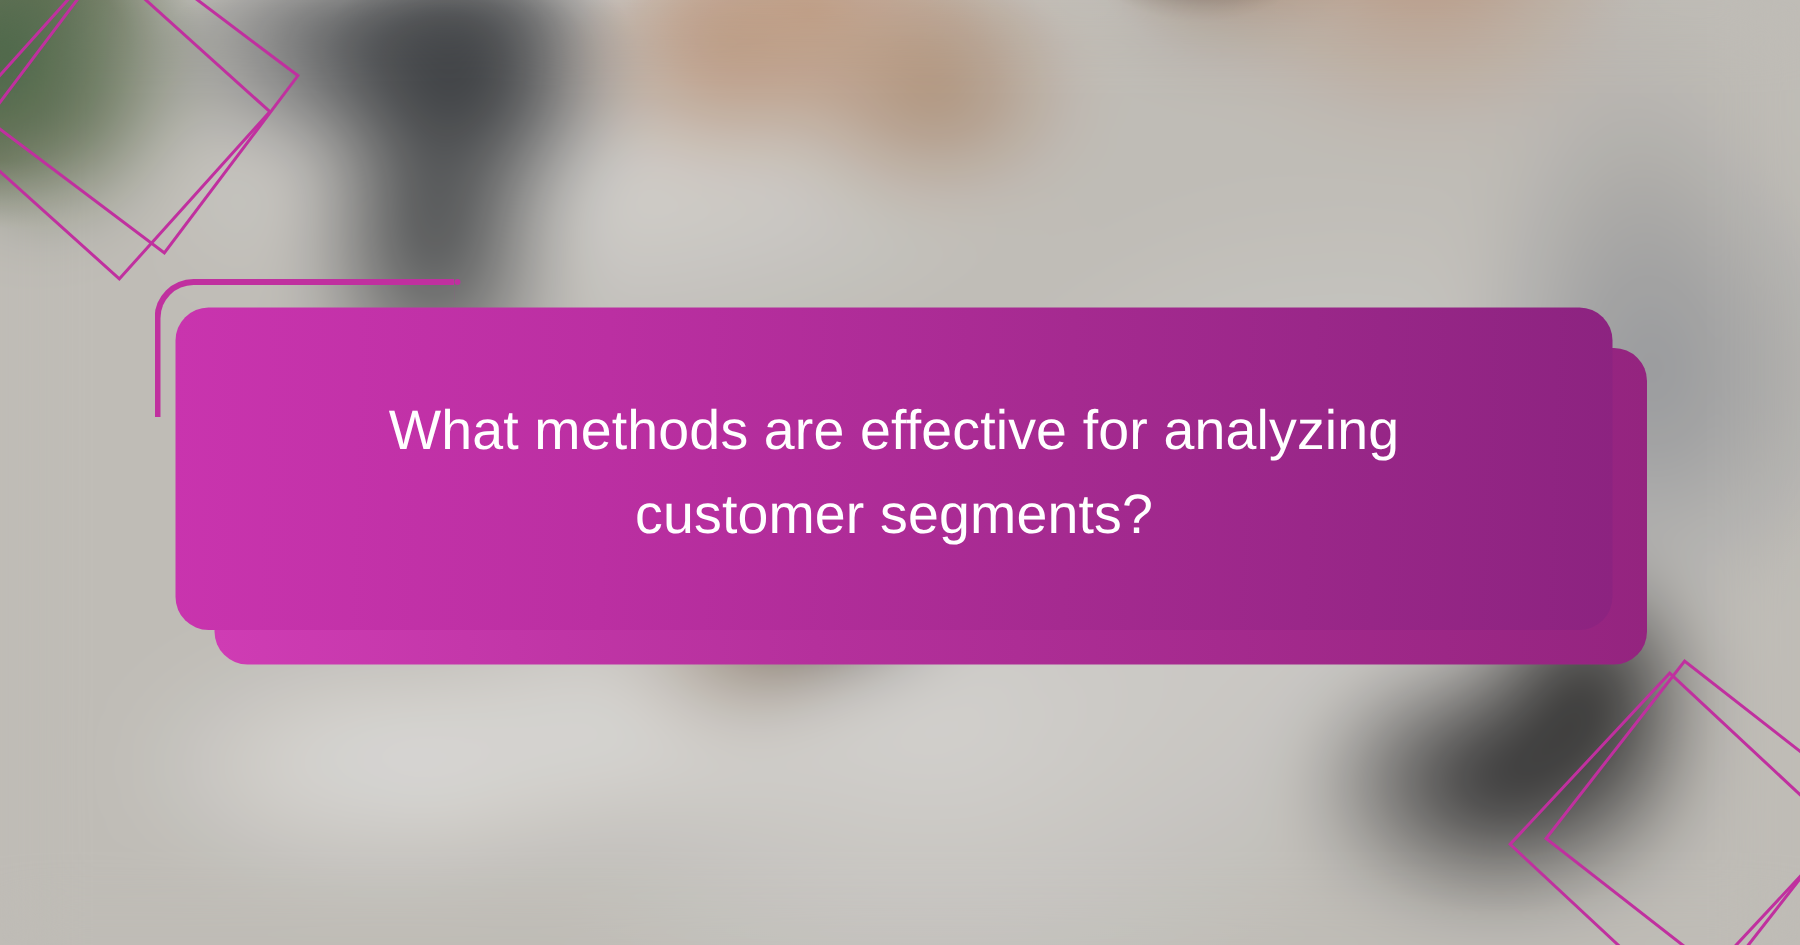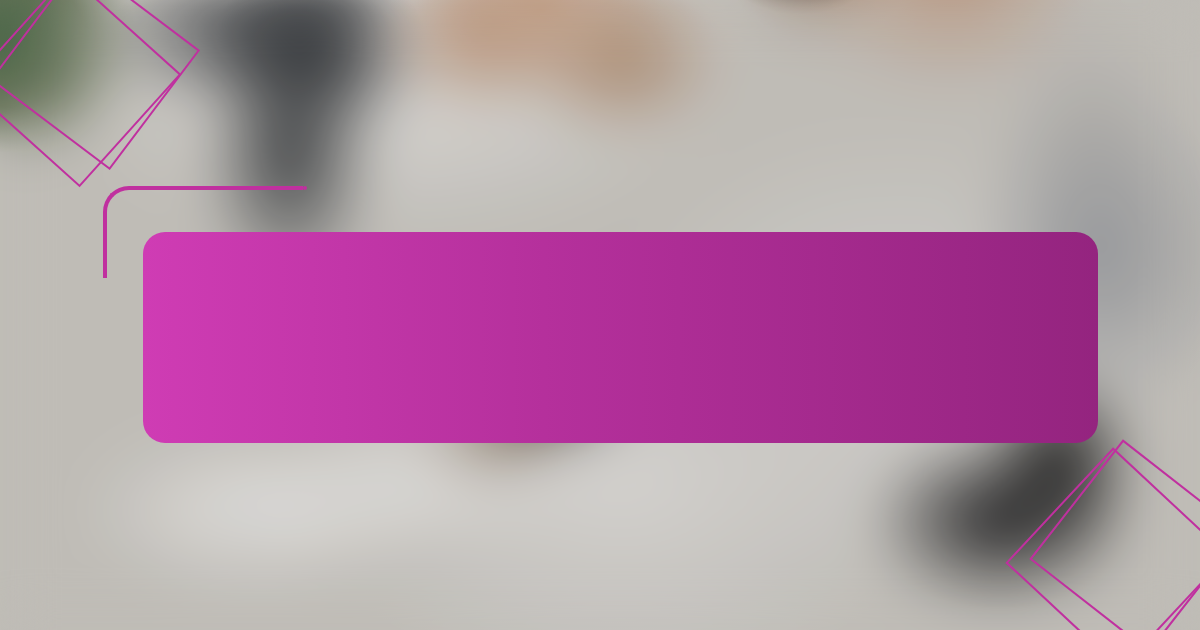--- a/index.html
+++ b/index.html
@@ -190,14 +190,18 @@
 
   <div class="deco deco-br">
     <div class="sq sq1"></div>
     <div class="sq sq2"></div>
   </div>
 
   <div class="bracket"></div>
 
   <div class="card-back"></div>
 
+  <div class="card-front">
+    <div class="card-text">What methods are effective for analyzing
+customer segments?</div>
+  </div>
 
 </div>
 
 </body></html>

